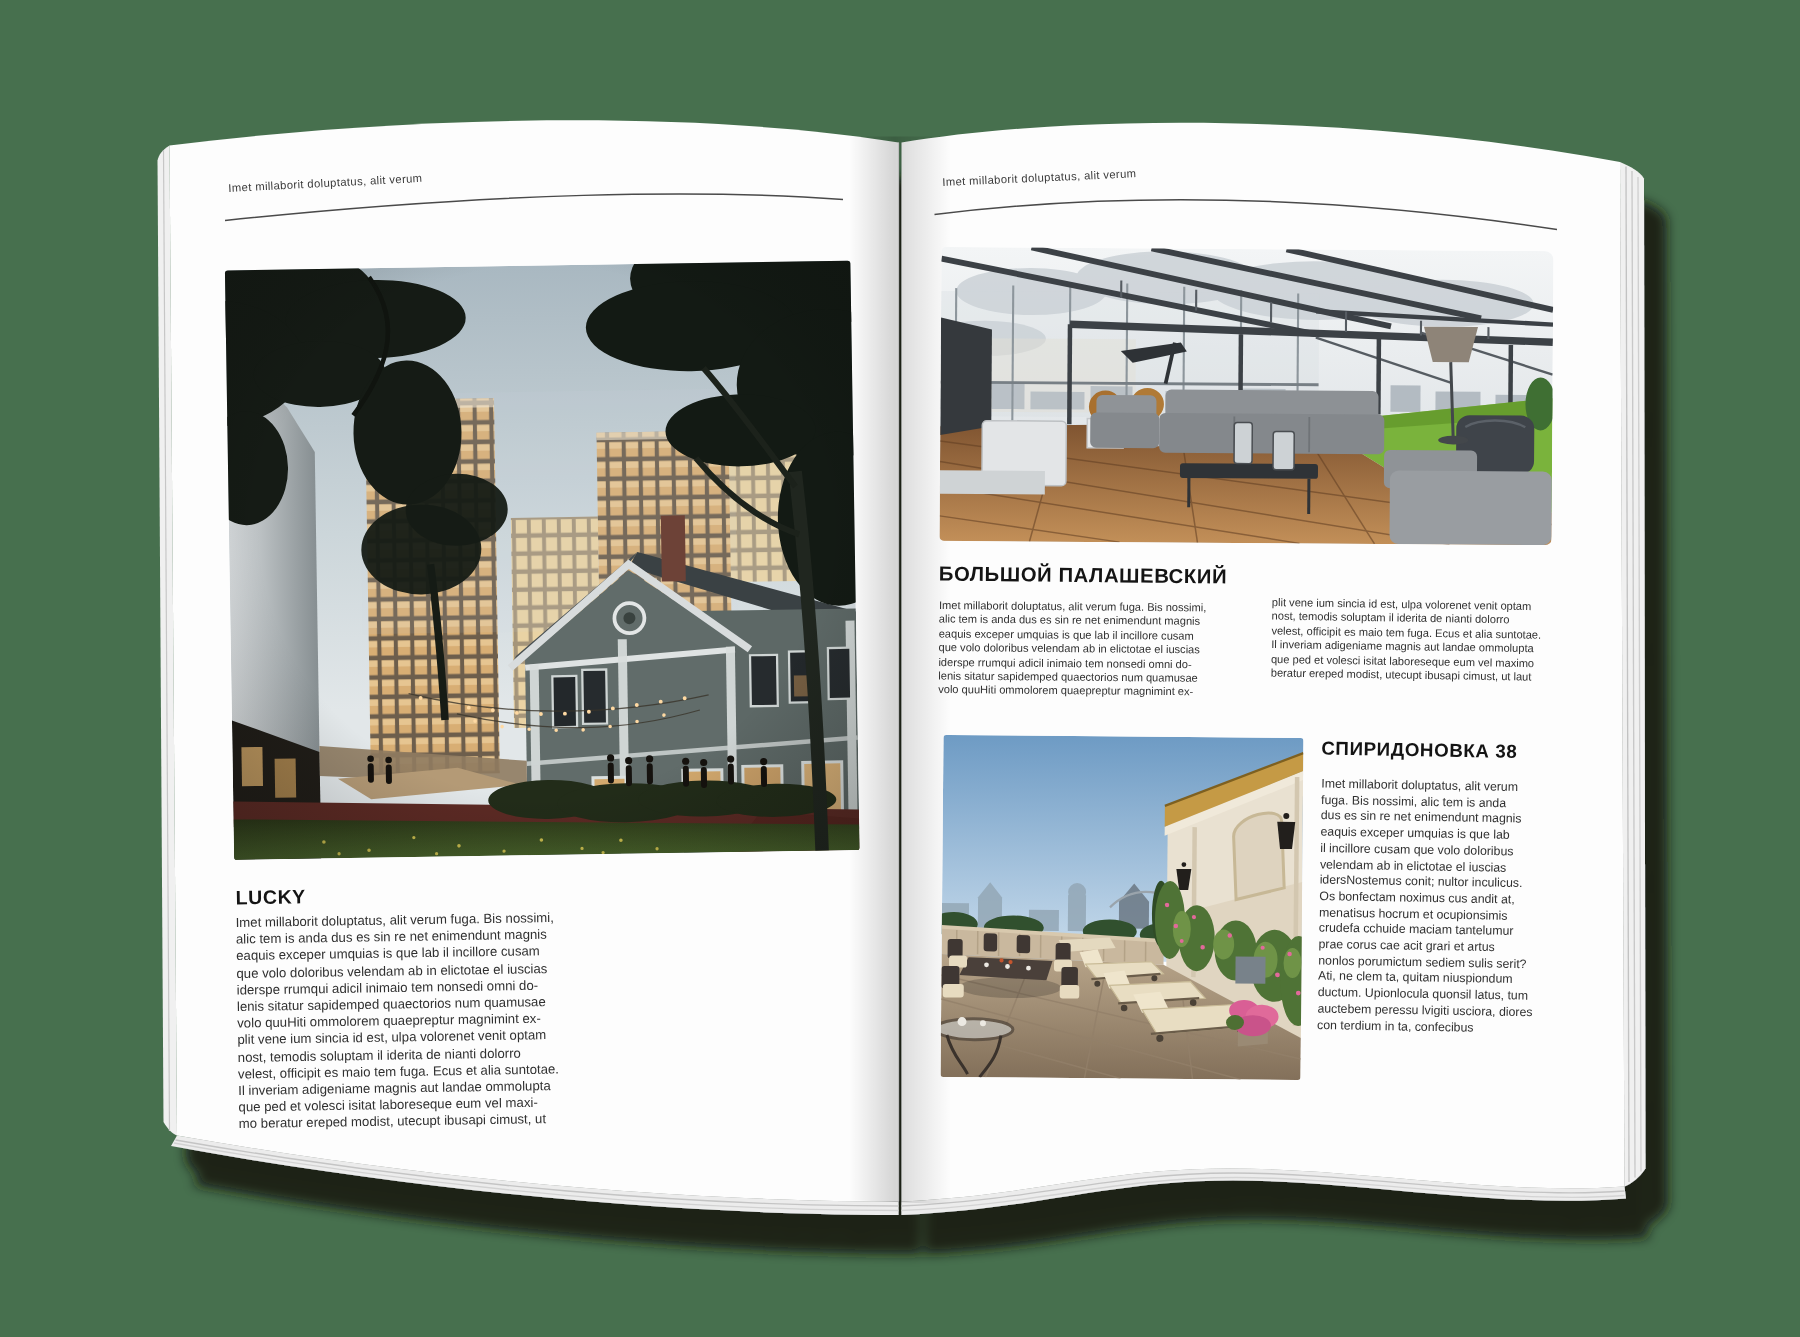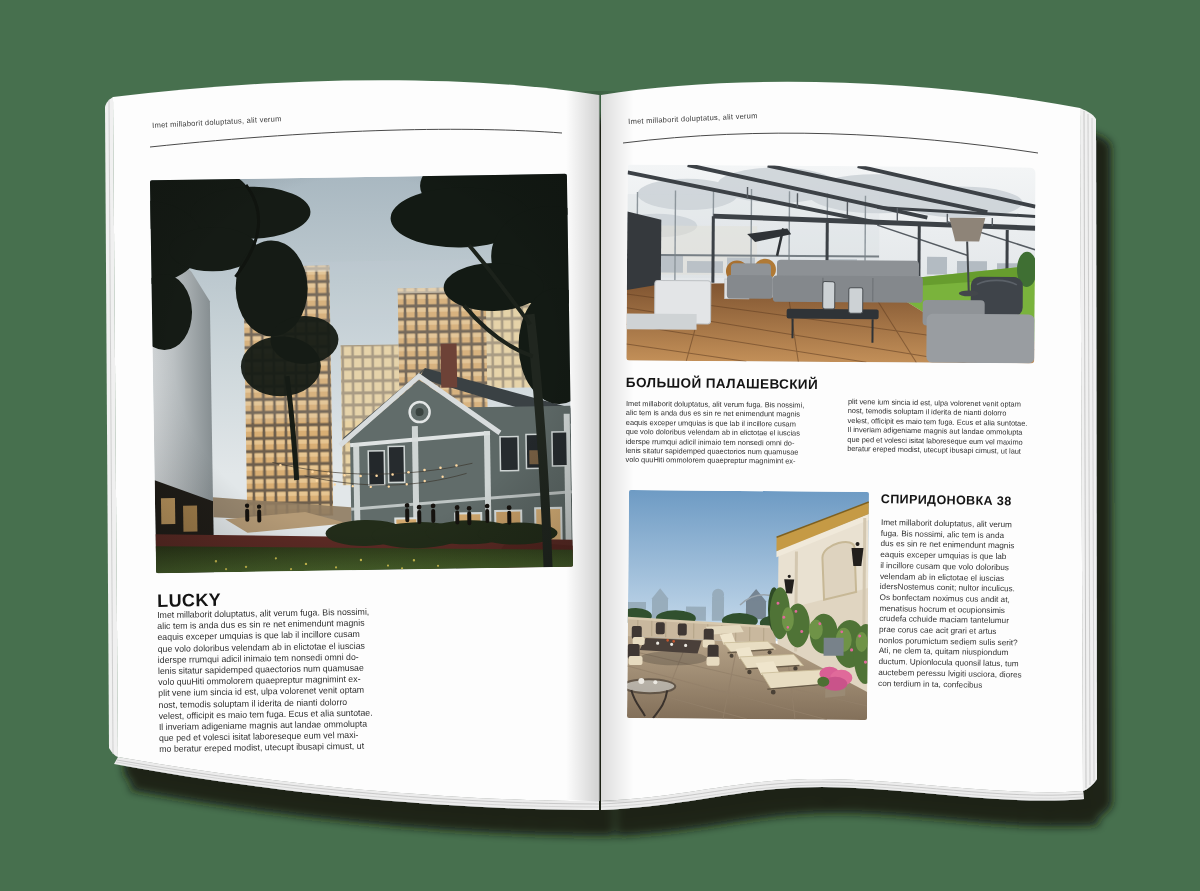--- a/index.html
+++ b/index.html
@@ -7,21 +7,21 @@
   .stage{position:relative;width:1200px;height:891px;overflow:hidden;
          font-family:"Liberation Sans",sans-serif;background:#47704e;}
   .abs{position:absolute;}
   svg{display:block;}
   .book-base{position:absolute;left:0;top:0;}
   .running-head{position:absolute;font-size:7.5px;color:#3a3a3a;letter-spacing:.25px;transform-origin:left top;}
   .photo{position:absolute;overflow:hidden;}
   .photo svg{width:100%;height:100%;}
   .headline{position:absolute;font-weight:bold;color:#141414;transform-origin:left top;letter-spacing:.4px;}
   .body-text{position:absolute;color:#303030;white-space:pre-line;transform-origin:left top;}
-  #lucky-title{left:157px;top:591px;font-size:18px;transform:rotate(-1deg);}
+  #lucky-title{left:157px;top:591px;font-size:13px;transform:rotate(-1deg);}
   #lucky-body{left:157px;top:610px;width:252px;font-size:8.8px;line-height:11.2px;transform:rotate(-0.9deg);}
   #rh-left{left:152px;top:121px;transform:rotate(-3deg);}
   #rh-right{left:628px;top:117px;transform:rotate(-2.6deg);}
   #palash-title{left:626px;top:375px;font-size:13.5px;transform:rotate(0.6deg);}
   #palash-col1{left:626px;top:399px;width:205px;font-size:7.4px;line-height:9.4px;transform:rotate(0.5deg);}
   #palash-col2{left:848px;top:397px;width:205px;font-size:7.4px;line-height:9.4px;transform:rotate(0.9deg);}
   #spirid-title{left:881px;top:492px;font-size:12.5px;transform:rotate(1deg);}
   #spirid-body{left:881px;top:518px;width:175px;font-size:8.2px;line-height:10.7px;transform:rotate(1deg);}
   #photo-courtyard{left:153px;top:177px;width:417px;height:393px;transform:rotate(-0.9deg);border-radius:2px;}
   #photo-glass-terrace{left:627px;top:166px;width:408px;height:196px;transform:rotate(0.4deg);border-radius:3px 6px 4px 3px;}

